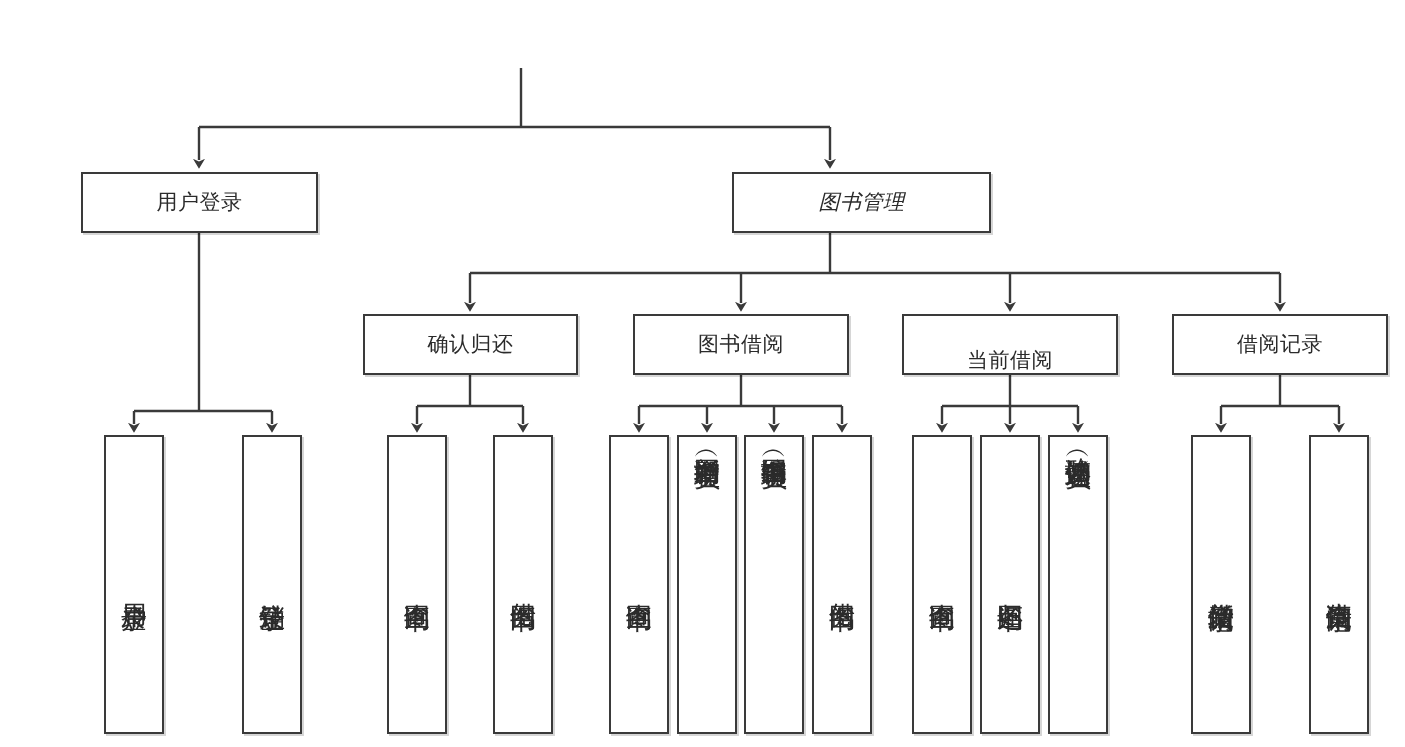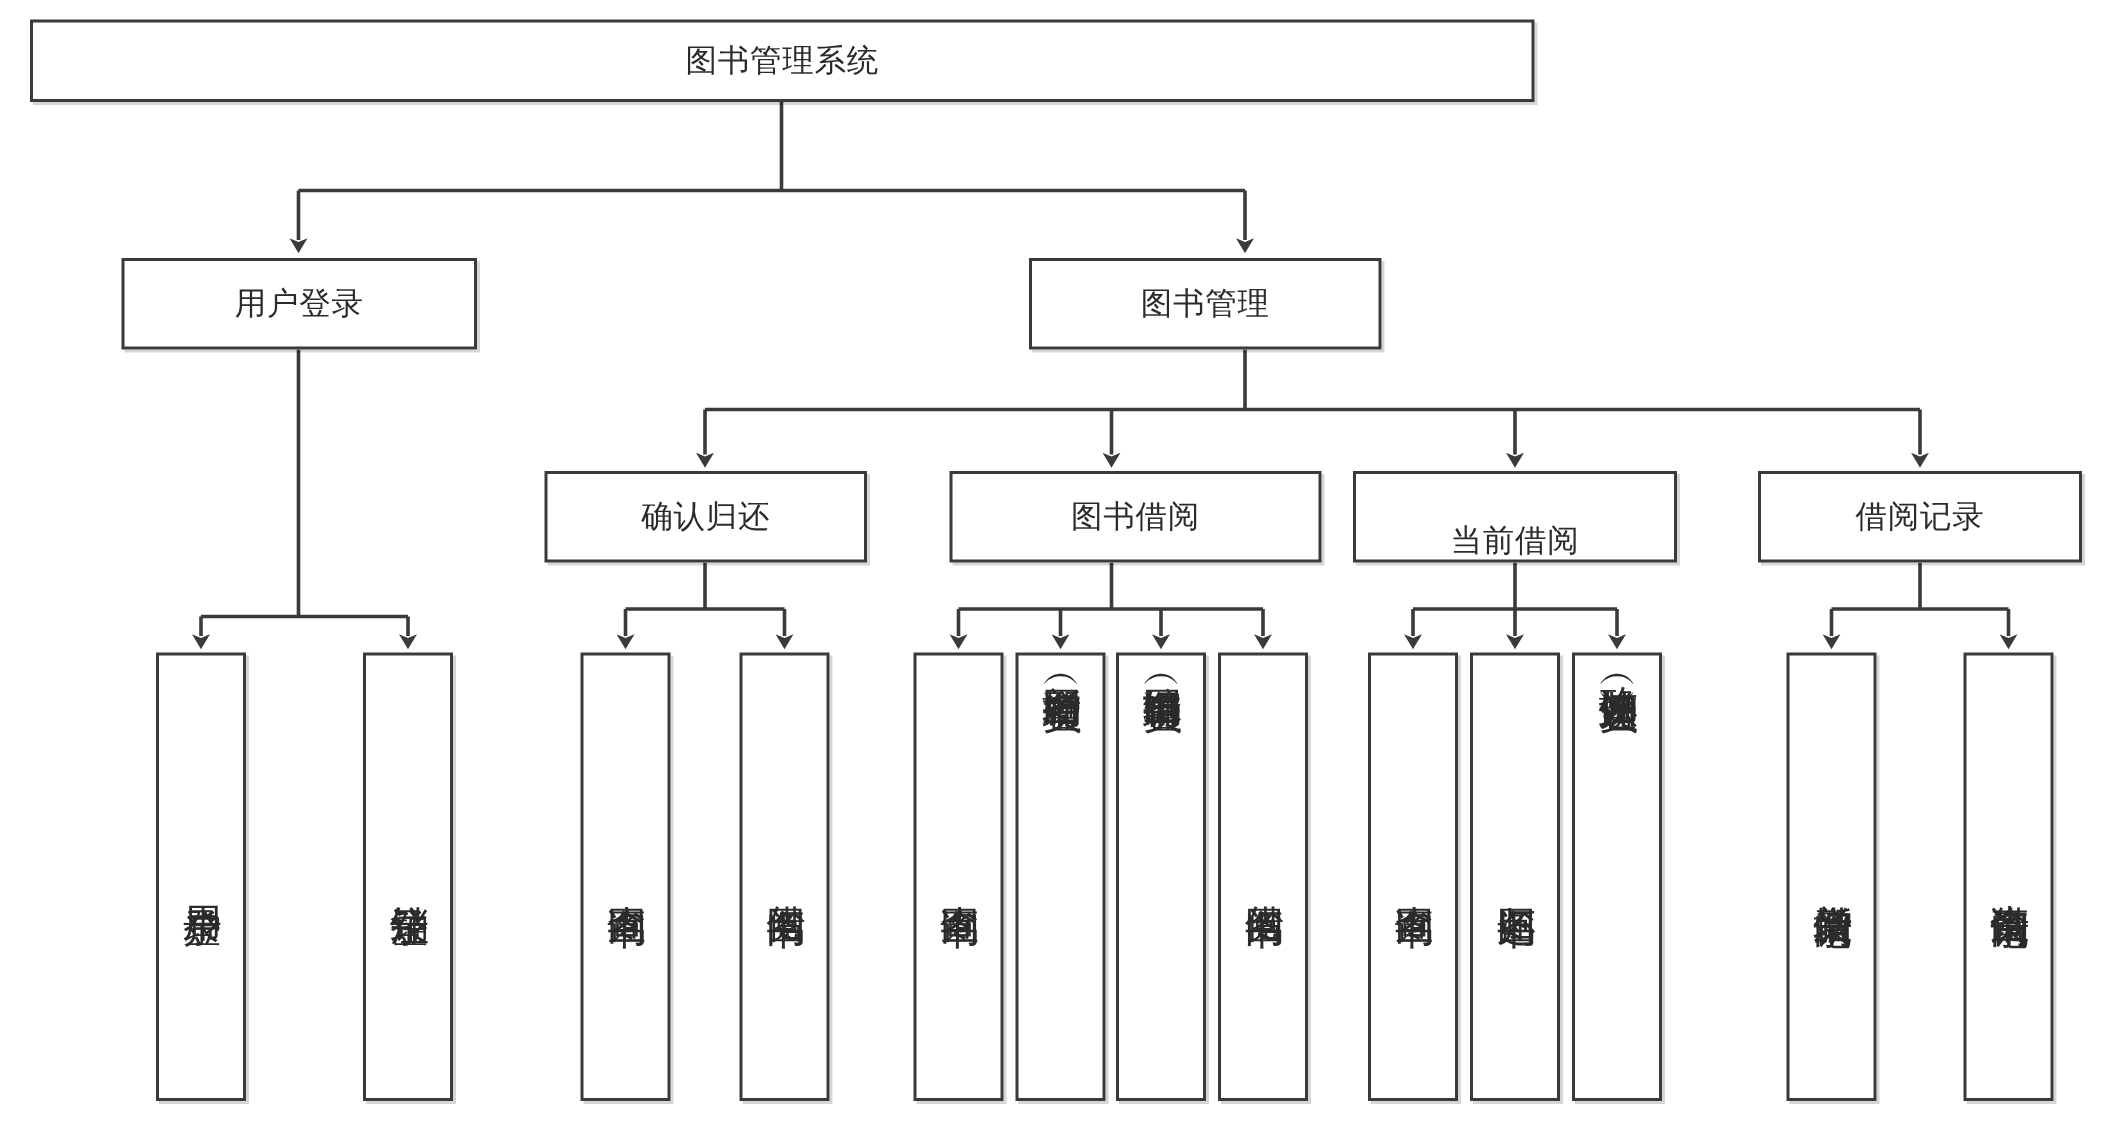--- a/index.html
+++ b/index.html
@@ -103,37 +103,34 @@
       <path d="M1010,406 L1010,424" marker-end="url(#ah)"></path>
       <path d="M1078,406 L1078,424" marker-end="url(#ah)"></path>
 
       <path d="M1280,375 L1280,406"></path>
       <path d="M1221,406 L1339,406"></path>
       <path d="M1221,406 L1221,424" marker-end="url(#ah)"></path>
       <path d="M1339,406 L1339,424" marker-end="url(#ah)"></path>
     </g>
   </svg>
 
-  <div class="node" style="left:20px;top:13px;width:1003px;height:55px;">
-    <span class="lbl">图书管理系统</span>
-  </div>
 
   <div class="node" style="left:81px;top:172px;width:237px;height:61px;">
     <span class="lbl">用户登录</span>
   </div>
 
-  <div class="node" style="left:686px;top:172px;width:235px;height:61px;">
+  <div class="node" style="left:732px;top:172px;width:259px;height:61px;font-style:italic;">
     <span class="lbl">图书管理</span>
   </div>
 
   <div class="node" style="left:363px;top:314px;width:215px;height:61px;">
     <span class="lbl">确认归还</span>
   </div>
 
-  <div class="node" style="left:633px;top:314px;width:248px;height:61px;">
+  <div class="node" style="left:633px;top:314px;width:216px;height:61px;">
     <span class="lbl">图书借阅</span>
   </div>
 
   <div class="node" style="left:902px;top:314px;width:216px;height:61px;align-items:flex-end;">
     <span class="lbl">当前借阅</span>
   </div>
 
   <div class="node" style="left:1172px;top:314px;width:216px;height:61px;">
     <span class="lbl">借阅记录</span>
   </div>

